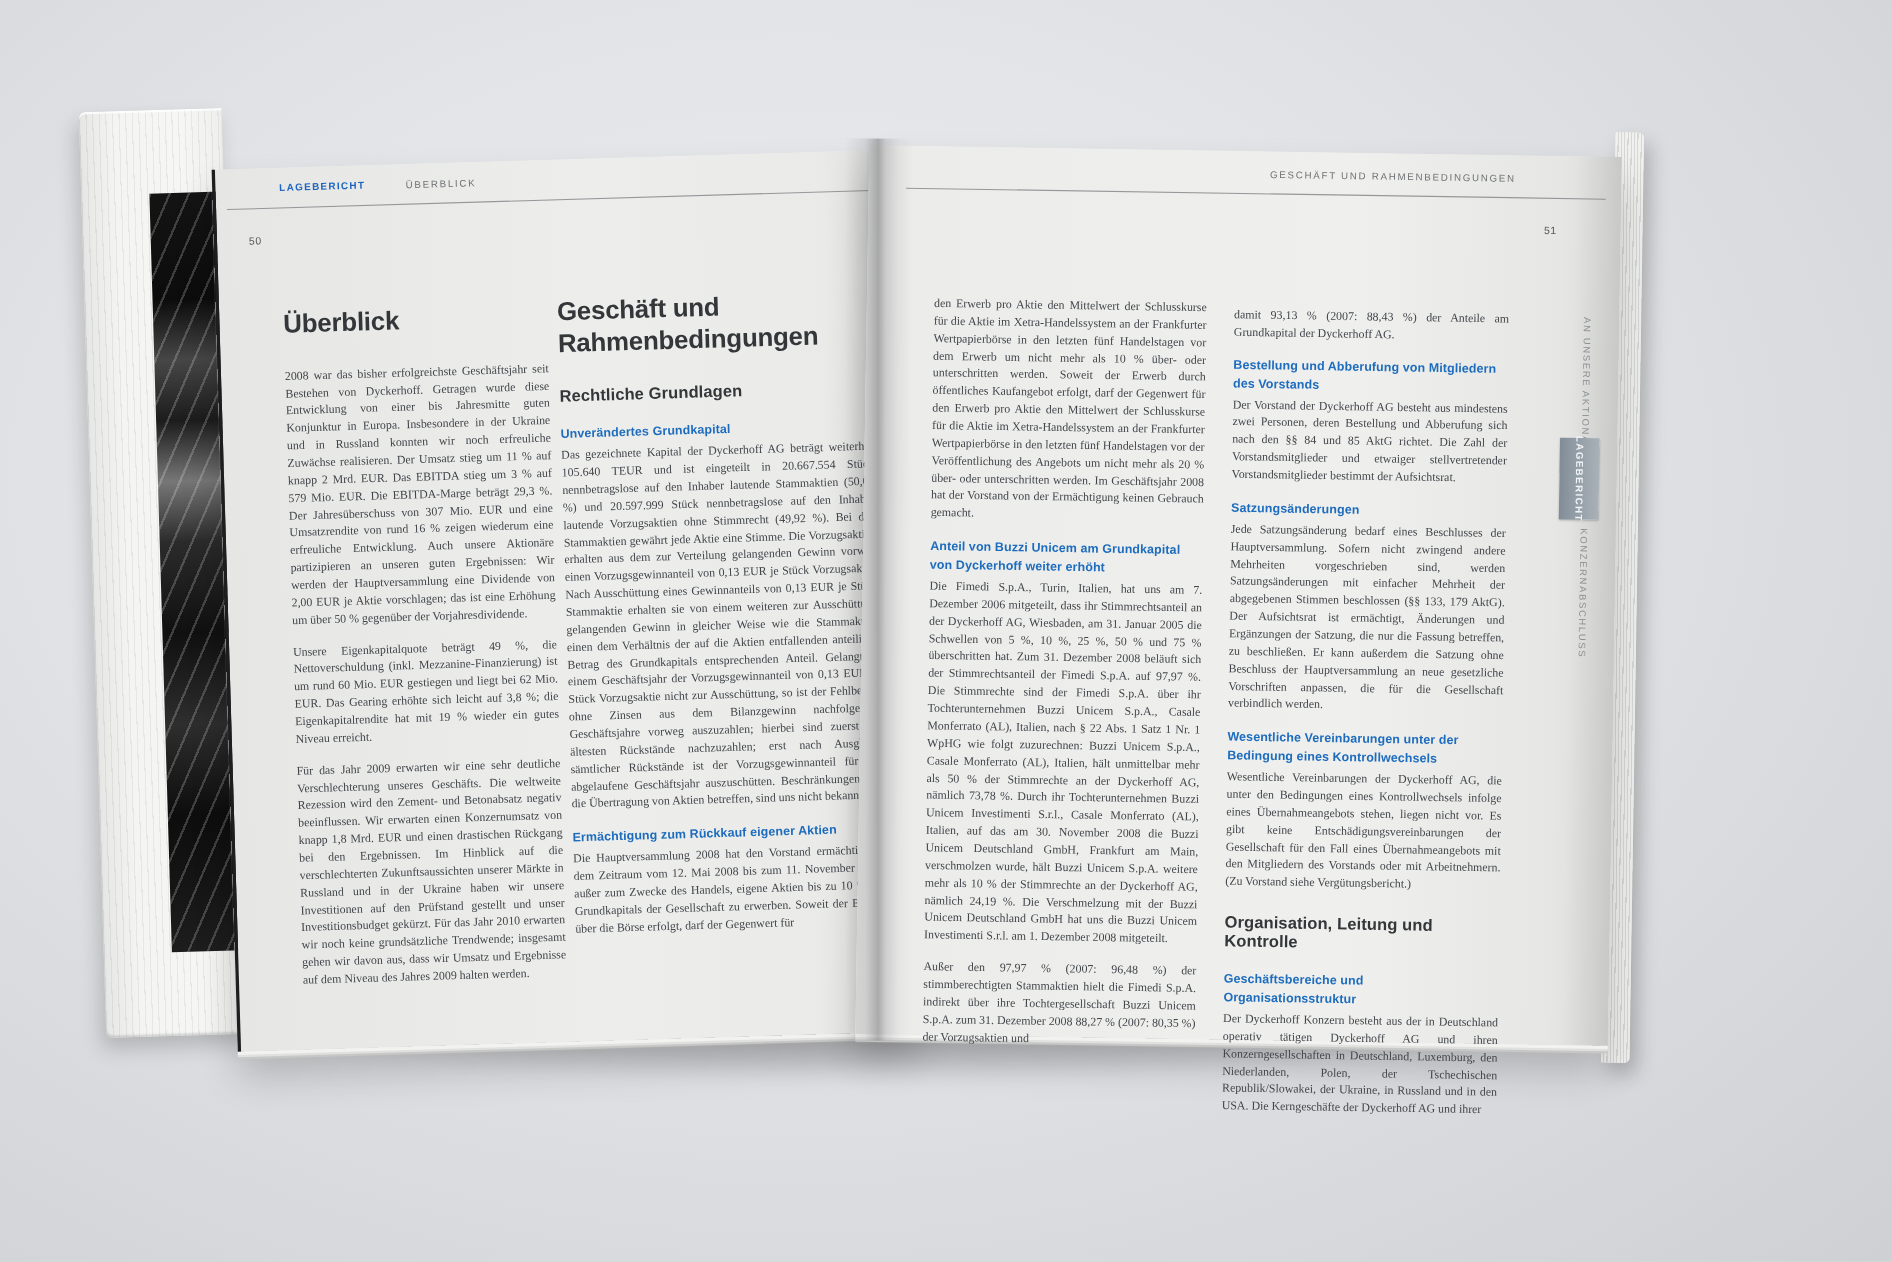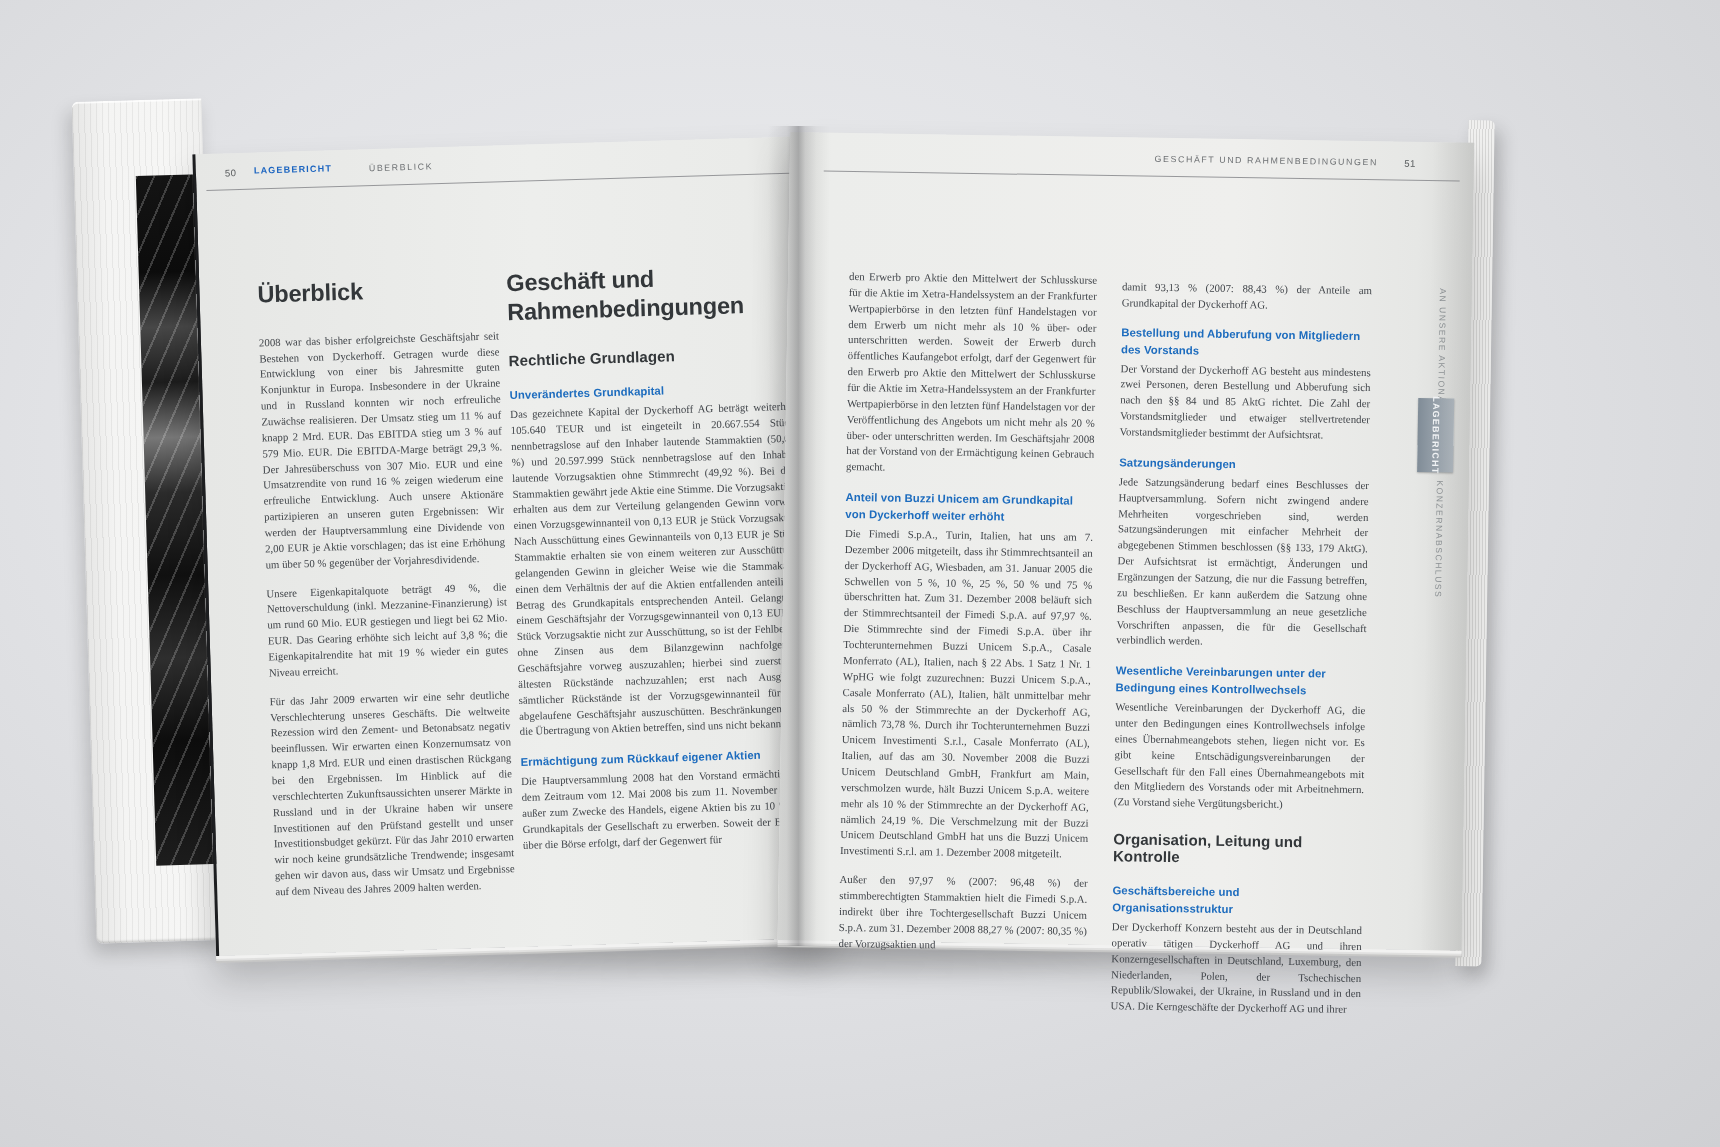--- a/index.html
+++ b/index.html
@@ -64,21 +64,21 @@
   
   .stack-right{
     position:absolute;left:1462px;top:120px;width:26px;height:846px;z-index:2;
     transform:rotate(0.9deg);transform-origin:0 50%;
     background:repeating-linear-gradient(to right,#f0f0ef 0 2px,#d7d7d6 2px 3px);
     border-radius:0 5px 5px 0;
     box-shadow:6px 10px 18px rgba(0,0,0,0.22);
   }
 
   
-  .pnum{position:absolute;font-size:9.5px;color:#55585a;letter-spacing:0.5px;}
+  .pnum{position:absolute;font-size:9.5px;color:#55585a;letter-spacing:0.5px;margin-top:47px;}
   .seclbl{position:absolute;font-size:9px;font-weight:bold;color:#1b64c0;letter-spacing:1.2px;}
   .runhead{position:absolute;font-size:8.8px;color:#6d7073;letter-spacing:1.6px;}
   .rule{position:absolute;height:1px;background:#96979a;}
   .h-title{font-family:"Liberation Sans",sans-serif;font-weight:bold;color:#33373a;font-size:23.5px;line-height:1.22;letter-spacing:-0.2px;margin:0 0 26px 0;}
   .h-sub{font-family:"Liberation Sans",sans-serif;font-weight:bold;color:#33373a;font-size:15px;margin:0 0 18px 0;letter-spacing:0.1px;}
   .h-blue{font-family:"Liberation Sans",sans-serif;font-weight:bold;color:#1d6cbe;font-size:11.3px;line-height:1.5;margin:0 0 3px 0;letter-spacing:0.1px;}
   .mt{margin-top:14px;}
   .body{
     font-family:"Liberation Serif",serif;font-size:10.8px;line-height:1.47;color:#41454a;
     text-align:justify;margin:0 0 13px 0;

